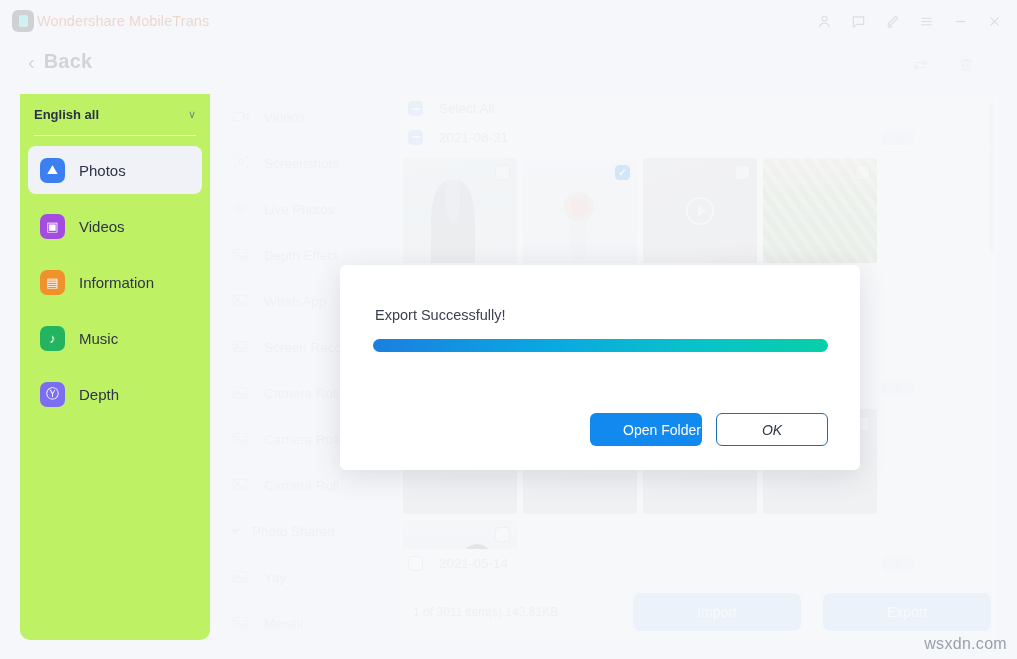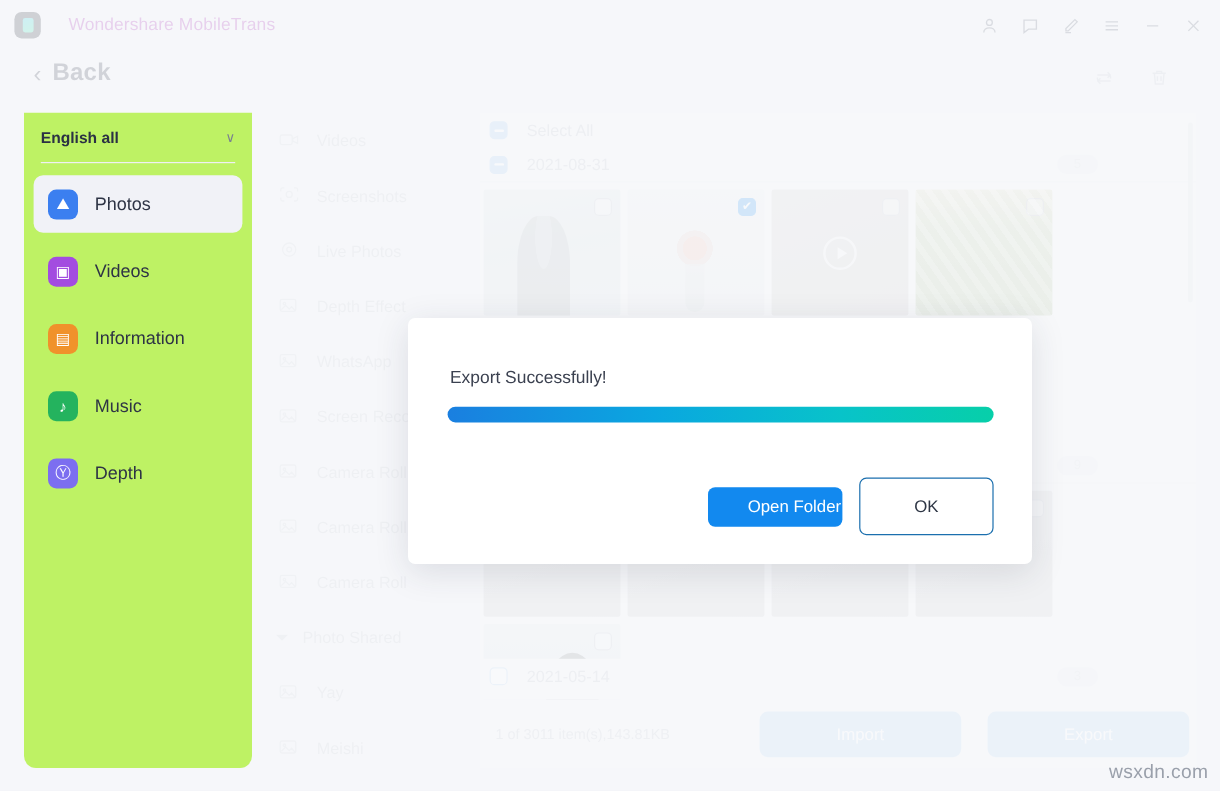--- a/index.html
+++ b/index.html
@@ -25,22 +25,22 @@
     border-radius: 6px;
     background: #1d2330;
     display: flex; align-items: center; justify-content: center;
     flex: none;
   }
   .logo-inner {
     width: 9px; height: 12px; border-radius: 2px;
     background: linear-gradient(160deg, #18c8d8 0%, #2ce0a0 100%);
   }
   .app-title {
-    margin-left: 23px;
-    font-size: 14.5px; color: #a21caf; letter-spacing: .1px;
+    margin-left: 3px;
+    font-size: 14.5px; color: #c2410c; letter-spacing: .1px;
   }
   .win-btns {
     position: absolute; right: 6px; top: 0; height: 42px;
     display: flex; align-items: center;
   }
   .win-btn {
     width: 34px; height: 30px;
     display: flex; align-items: center; justify-content: center;
     color: #5b6274;
   }
@@ -241,24 +241,25 @@
   .modal-actions {
     position: absolute; right: 32px; bottom: 24px;
     display: flex; align-items: center; gap: 14px;
   }
   .btn-primary {
     width: 112px; height: 33px; border-radius: 6px;
     background: #1289ef; color: #fff; border: none;
     font-size: 14px; font-family: "Liberation Sans", sans-serif; padding-left: 32px;
   }
   .btn-outline {
-    width: 112px; height: 48px; border-radius: 6px;
+    width: 112px; height: 33px; border-radius: 6px;
     background: #fff; color: #2e3645;
     border: 1px solid #1b6fae; font-size: 14px;
     font-family: "Liberation Sans", sans-serif;
+    font-style: italic;
   }
 
   .watermark {
     position: absolute; right: 10px; bottom: 6px;
     font-size: 16px; color: #9aa0ab; letter-spacing: .3px;
   }
 </style>
 </head>
 <body>
 

